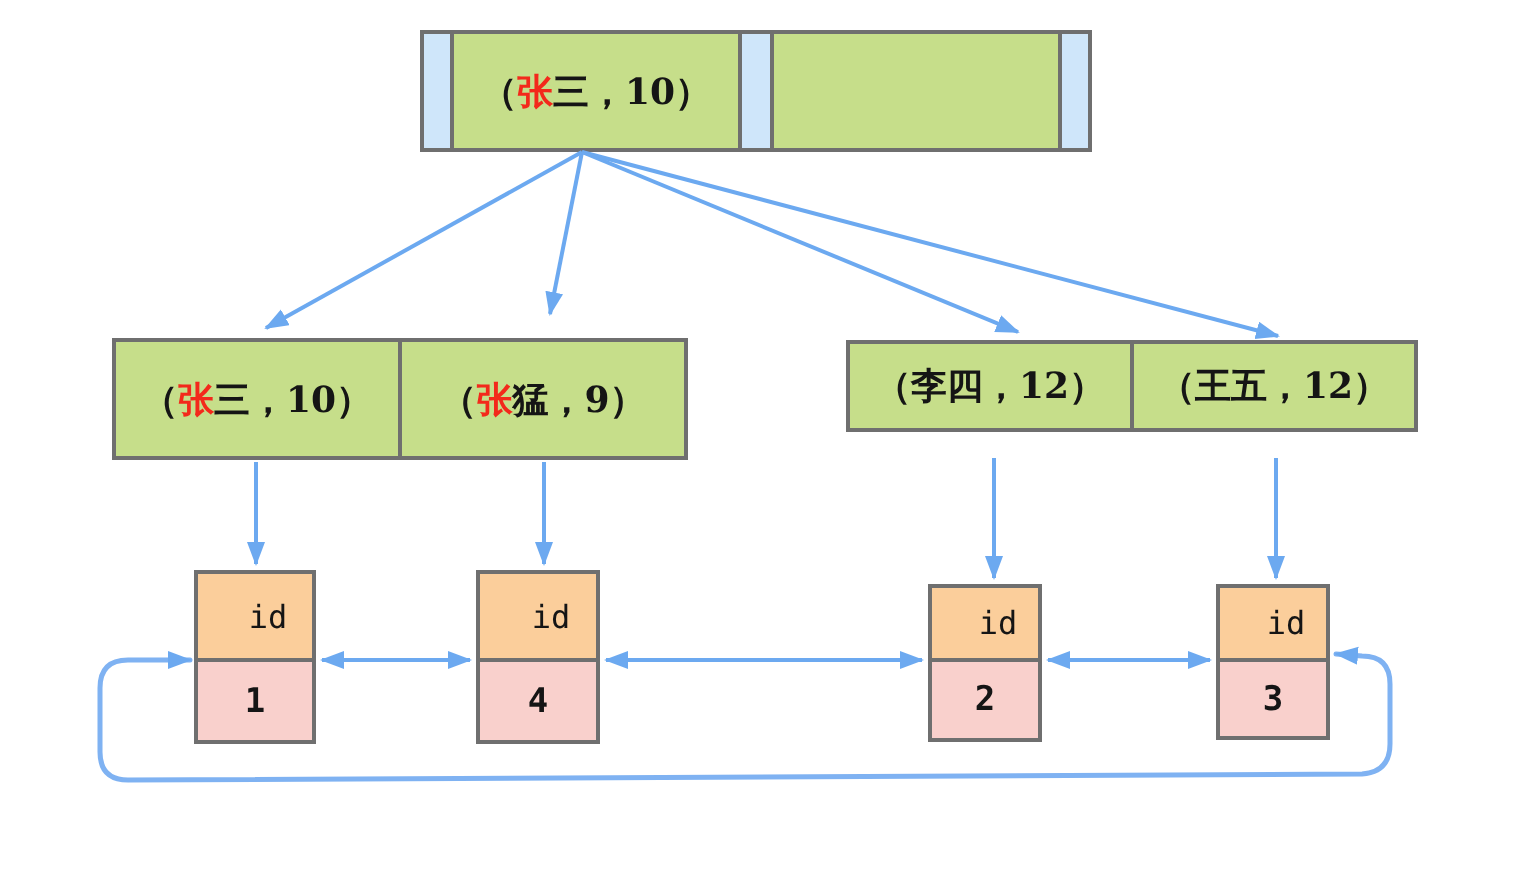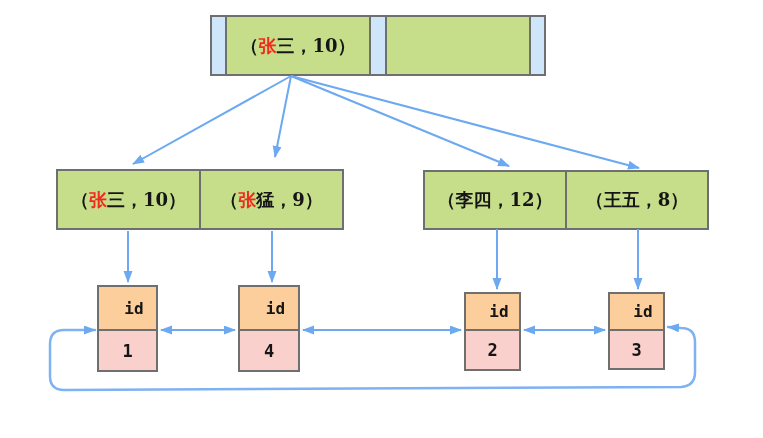--- a/index.html
+++ b/index.html
@@ -21,28 +21,28 @@
   .cell + .cell { margin-left: -2px; }
   .key { background: #c6de8a; font-size: 18px; color: #151515; font-weight: bold; }
   .ptr { background: #cfe6fa; }
   .red { color: #f3291b; }
 
   .rootbar { left: 210px; top: 15px; height: 61px; }
   .w17 { width: 17px; } .w18 { width: 18px; } .w146 { width: 146px; }
 
   .group1 { left: 56px; top: 169px; height: 61px; }
   .w145 { width: 145px; }
-  .group2 { left: 423px; top: 170px; height: 60px; }
+  .group2 { left: 423px; top: 170px; height: 46px; }
   .w144 { width: 144px; }
 
   .leaf { position: absolute; z-index: 2; font-family: "DejaVu Sans Mono", monospace; color: #151515; }
   .leaf-h {
     background: #fbce9b; border: 2px solid #6f6f6f;
     display: flex; align-items: center; justify-content: center;
-    font-size: 16px; font-weight: bold; padding-left: 13px;
+    font-size: 16px; font-weight: normal; padding-left: 13px;
   }
   .leaf-v {
     background: #f9d0cc; border: 2px solid #6f6f6f; margin-top: -2px;
     display: flex; align-items: center; justify-content: center;
     font-size: 17px; font-weight: bold;
   }
   .leaf1 { left: 97px;  top: 285px; width: 61px; }
   .leaf1 .leaf-h { height: 46px; } .leaf1 .leaf-v { height: 43px; }
   .leaf4 { left: 238px; top: 285px; width: 62px; }
   .leaf4 .leaf-h { height: 46px; } .leaf4 .leaf-v { height: 43px; }
@@ -85,21 +85,21 @@
       </div>
   </div>
 
   <div class="cellrow group2">
     <div class="cell key w144">
         <span>（李四，12）</span>
         <span class="red"></span>
         <span></span>
       </div>
     <div class="cell key w144">
-        <span>（王五，8）</span>
+        <span>（王五，12）</span>
         <span class="red"></span>
         <span></span>
       </div>
   </div>
 
   <div class="leaf leaf1">
     <div class="leaf-h">id</div>
     <div class="leaf-v">1</div>
   </div>
   <div class="leaf leaf4">

